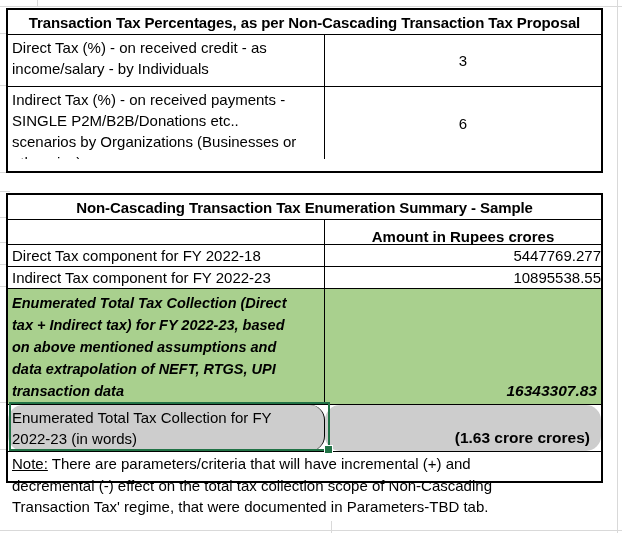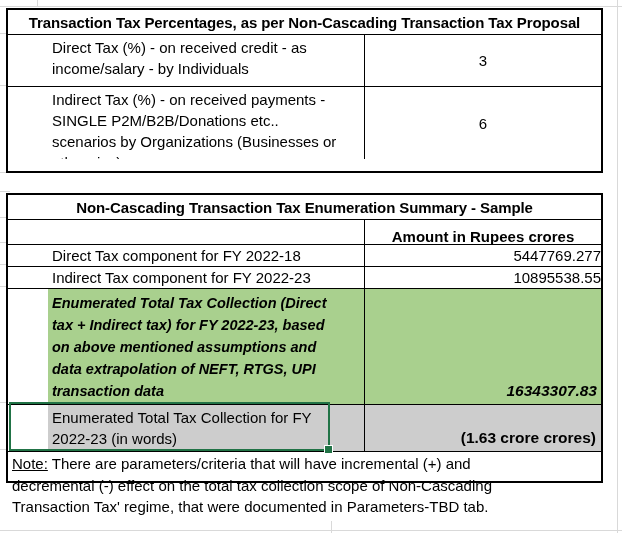--- a/index.html
+++ b/index.html
@@ -7,34 +7,34 @@
     position:relative;width:622px;height:533px;background:#ffffff;
     font-family:"Liberation Sans",sans-serif;color:#000;overflow:hidden;
   }
   
   .grid{position:absolute;background:#d9d9d9;}
   
   .tbl{position:absolute;left:6px;width:597px;border:2px solid #000;box-sizing:border-box;background:#fff;}
   .row{display:flex;box-sizing:border-box;border-top:1.5px solid #000;}
   .row.first{border-top:none;}
   .cell{box-sizing:border-box;font-size:15px;line-height:21px;overflow:hidden;}
-  .cl{width:317px;border-right:1.5px solid #000;padding:2px 3px 0 4px;white-space:pre-line;margin-left:40px;}
+  .cl{width:317px;border-right:1.5px solid #000;padding:2px 3px 0 4px;white-space:pre-line;}
   .cr{flex:1;}
   .title-cell{flex:1;display:flex;align-items:center;justify-content:center;
     font-weight:bold;white-space:nowrap;letter-spacing:-0.1px;}
   .vcenter{display:flex;align-items:center;justify-content:center;}
   .num{display:flex;align-items:center;justify-content:flex-end;}
   .hdr{display:flex;align-items:center;justify-content:center;font-weight:bold;margin-top:8px;}
   .green{background:var(--green-fill,#A9D08E);}
-  .gray{background:var(--gray-fill,#CDCDCD);}
+  .gray{background:var(--gray-fill,#CDCDCD);border-radius:15px;}
   .total-label{font-weight:bold;font-style:italic;font-size:14.5px;line-height:22px;padding-top:3px;}
   .total-val{display:flex;align-items:flex-end;justify-content:flex-end;
     font-weight:bold;font-style:italic;font-size:15.5px;padding:0 4px 3px 0;}
   .words-val{display:flex;align-items:flex-end;justify-content:flex-end;
-    font-weight:bold;font-size:15.5px;padding:0 5px 3px 0;}
+    font-weight:bold;font-size:15.5px;padding:0 11px 3px 0;}
   .note-cell{flex:1;padding:1px 16px 0 4px;font-size:15px;line-height:21.5px;white-space:pre-line;}
   .note-label{text-decoration:underline;}
   
   .selection{position:absolute;left:9px;top:402px;width:321px;height:49px;
     border:2px solid var(--selection-border,#217346);box-sizing:border-box;pointer-events:none;}
   .fill-handle{position:absolute;right:-5px;bottom:-5px;width:7px;height:7px;
     background:var(--selection-border,#217346);border:1.5px solid #fff;box-sizing:content-box;}
 </style>
 </head>
 <body>

